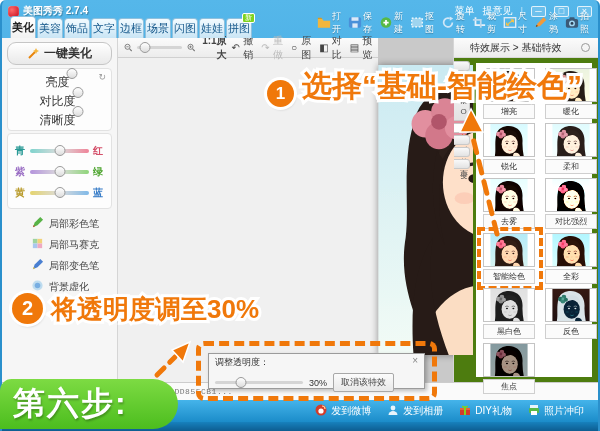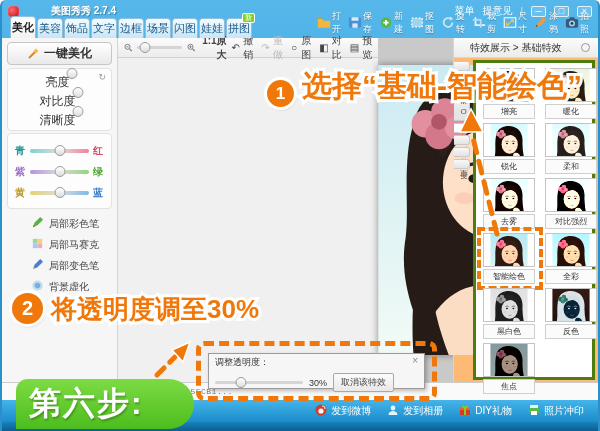--- a/index.html
+++ b/index.html
@@ -1,41 +1,41 @@
 <!DOCTYPE html>
 <html><head>
 <meta charset="utf-8">
 <style>
   * { box-sizing: border-box; margin:0; padding:0; }
   html,body { width:600px; height:431px; overflow:hidden; font-family:"Liberation Sans",sans-serif; background:#fff; }
   .window { position:relative; width:600px; height:431px; background:linear-gradient(#55b7ea,#2a95d2);
             border-left:2px solid #2a90cc; border-right:2px solid #2a90cc; border-radius:6px 6px 0 0; overflow:hidden;}
   
-  .titlebar { height:15px; display:flex; align-items:center; padding:7px 6px 0 6px; color:#fff; font-size:10px;gap:28px; }
+  .titlebar { height:15px; display:flex; align-items:center; padding:7px 6px 0 6px; color:#fff; font-size:10px; }
   .app-logo { width:11px; height:11px; background:radial-gradient(circle at 35% 35%,#ff6a6a,#c40a1e); border-radius:3px; margin-right:4px; box-shadow:0 0 1px #fff inset; }
   .app-title { font-weight:bold; text-shadow:1px 1px 1px rgba(0,0,0,.3); }
   .titlebar-right { margin-left:auto; display:flex; align-items:center; gap:8px; }
   .tb-link { cursor:default; }
   .tb-sep { opacity:.6; }
   .winbtn { width:15px; height:11px; border:1px solid rgba(255,255,255,.8); border-radius:2px; background:rgba(255,255,255,.15);
             display:flex; align-items:center; justify-content:center; font-size:9px; line-height:1; color:#fff; }
   
   .tabrow { height:23px; display:flex; align-items:flex-end; padding-left:8px; gap:1px; }
   .tab { height:20px; padding:0 1px; font-size:11px; color:#14578a; display:flex; align-items:center; position:relative;
          background:linear-gradient(#f3fbff,#c9e5f5); border:1px solid #8fc0dd; border-bottom:none; border-radius:4px 4px 0 0; }
   .tab.active { background:linear-gradient(#ffffff,#f2f2f2); color:#222; font-weight:bold; height:22px; }
   .tab-badge { position:absolute; top:-6px; right:-4px; background:#7ed321; color:#fff; font-size:7px; padding:0 2px; border-radius:2px; border:1px solid #fff; line-height:8px; }
   
   .quickbar { position:absolute; top:10px; right:5px; display:flex; gap:3px; z-index:5; }
   .qitem { width:28px; display:flex; flex-direction:row; align-items:center; color:#fff; font-size:9px; gap:1px; text-shadow:0 1px 1px rgba(0,0,0,.3); }
   .qitem svg { width:14px; height:13px; }
   
   .content { display:flex; height:344px; background:#f0f0f0; }
   .sidebar { width:116px; background:#f6f6f6; border-right:1px solid #d5d5d5; }
-  .onekey { margin:4px 5px 3px; background:linear-gradient(#ffffff,#e9e9e9); border:1px solid #c6c6c6; border-radius:4px;
+  .onekey { margin:4px 5px 3px; background:linear-gradient(#ffffff,#e9e9e9); border:1px solid #c6c6c6; border-radius:9px;
             height:23px; display:flex; align-items:center; justify-content:center; gap:4px; font-size:12px; font-weight:bold; color:#333; }
   .side-panel { margin:2px 5px; background:#fdfdfd; border:1px solid #e2e2e2; border-radius:4px; padding:3px 7px 1px; }
   .srow { position:relative; text-align:center; }
   .srow .slabel { font-size:12px; color:#333; }
   .reset-ico { position:absolute; right:-2px; top:0; font-size:9px; color:#999; }
   .track { position:relative; height:3px; background:#dcdcdc; border-radius:2px; margin:5px 2px 8px; }
   .thumb { position:absolute; top:-4px; width:11px; height:11px; background:linear-gradient(#fff,#ddd); border:1px solid #9a9a9a; border-radius:50%; transform:translateX(-50%); }
   .crow { display:flex; align-items:center; gap:4px; margin:7px 0; }
   .clabel { width:11px; font-size:10px; font-weight:bold; }
   .ctrack { position:relative; flex:1; height:4px; border-radius:2px; }
@@ -50,21 +50,21 @@
   .canvas-toolbar { height:20px; background:linear-gradient(#fbfbfb,#ececec); border-bottom:1px solid #d0d0d0;
                     display:flex; align-items:center; font-size:10px; color:#444; padding:0 6px; gap:5px; }
   .ct-right { margin-left:auto; display:flex; align-items:center; gap:8px; }
   .ct-item { display:flex; align-items:center; gap:2px; }
   .ct-item.disabled { color:#b9b9b9; }
   .ztrack { position:relative; width:58px; height:3px; background:#d5d5d5; border-radius:2px; }
   .canvas { flex:1; background:#c9c9c9; display:flex; align-items:center; justify-content:center; }
   .photo { width:216px; height:290px; box-shadow:0 0 7px rgba(0,0,0,.4); margin-right:46px; }
   .photo svg { width:100%; height:100%; display:block; filter:saturate(1.12) brightness(1.02); }
   
-  .effects-panel { width:145px; background:#fdba74; border-left:1px solid #d5d5d5; display:flex; flex-direction:column; }
+  .effects-panel { width:145px; background:#4d7c0f; border-left:1px solid #d5d5d5; display:flex; flex-direction:column; }
   .panel-header { height:20px; display:flex; align-items:center; font-size:10px; color:#333; padding:0 8px 0 16px;
                   background:linear-gradient(#fbfbfb,#ececec); border-bottom:1px solid #d8d8d8; }
   .ph-btn { margin-left:auto; width:9px; height:9px; border:1px solid #999; border-radius:50%; background:#f5f5f5; }
   .panel-body { flex:1; position:relative; }
   .cat-tabs { position:absolute; left:0; top:3px; width:17px; display:flex; flex-direction:column; gap:2px; }
   .cat-tab { writing-mode:vertical-rl; text-orientation:upright; font-size:8px; color:#555; letter-spacing:1px;
              background:linear-gradient(#f9f9f9,#e3e3e3); border:1px solid #c9c9c9; border-left:none; border-radius:0 3px 3px 0; padding:3px 1px; width:16px; }
   .cat-tab.selected { background:#fff; color:#e06d10; font-weight:bold; }
   .effect-grid { position:absolute; left:19px; right:3px; top:2px; bottom:2px; background:#fff; border:3px solid #4d7c0f;
                  display:grid; grid-template-columns:repeat(2,56px); gap:4px 6px; padding:5px 2px 4px 7px; align-content:start; }
@@ -95,21 +95,21 @@
   .step-circle { position:absolute; border-radius:50%; background:#f0780a; color:#fff; font-weight:bold;
                  display:flex; align-items:center; justify-content:center; box-shadow:0 0 0 3px #fff,1px 2px 3px rgba(0,0,0,.35); z-index:71; }
   #c1 { left:267px; top:80px; width:27px; height:27px; font-size:17px; }
   #c2 { left:12px; top:293px; width:31px; height:31px; font-size:20px; }
   .anno-text { position:absolute; font-weight:bold; white-space:nowrap; z-index:70; }
   #t1 { left:302px; top:66px; font-size:30px; }
   #t2 { left:51px; top:292px; font-size:26px; }
   .anno-text .stk { position:absolute; left:0; top:0; -webkit-text-stroke:6px #fff; color:#fff; }
   .anno-text .fil { position:relative; color:#f0780a; }
   .anno-svg { position:absolute; left:0; top:0; width:600px; height:431px; z-index:55; pointer-events:none; }
-  .banner { position:absolute; left:16px; top:379px; width:178px; height:50px; background:linear-gradient(#7ddb43,#4cbd1e);
+  .banner { position:absolute; left:0; top:379px; width:178px; height:50px; background:linear-gradient(#7ddb43,#4cbd1e);
             border-radius:12px 26px 26px 0; z-index:80; display:flex; align-items:center; padding-left:13px;
             color:#fff; font-size:32px; font-weight:bold; letter-spacing:2px; text-shadow:1px 2px 2px rgba(0,0,0,.25); }
   .hidden-defs { position:absolute; width:0; height:0; overflow:hidden; }
 </style>
 </head>
 <body>
 
 <svg class="hidden-defs" aria-hidden="true">
   <defs>
     <linearGradient id="pbg" x1="0" y1="0" x2="0" y2="1">

